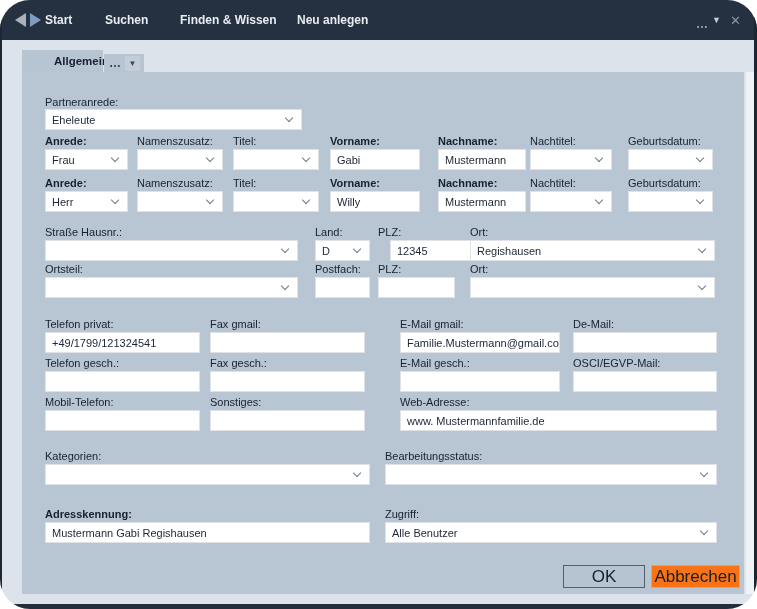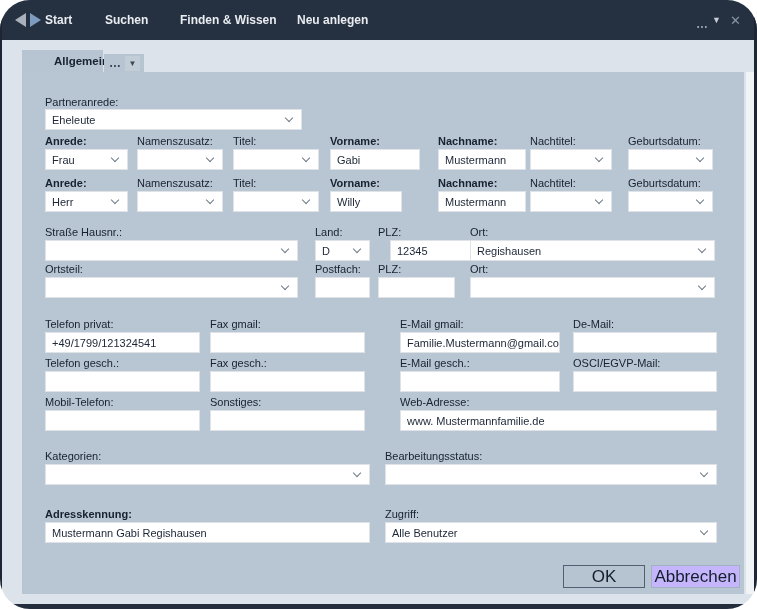--- a/index.html
+++ b/index.html
@@ -40,21 +40,21 @@
   .lbl.b{font-weight:bold;}
   .fld{position:absolute;height:21px;background:#ffffff;border:1px solid #dfe3e7;box-sizing:border-box;
     font-size:11px;color:#1c2636;display:flex;align-items:center;padding:2px 6px;white-space:nowrap;overflow:hidden;}
   .combo{padding-right:20px;}
   .chev{position:absolute;right:9px;top:50%;margin-top:-5px;width:5px;height:5px;
     border-right:1.5px solid #6e7a88;border-bottom:1.5px solid #6e7a88;transform:rotate(45deg);}
   
   .btn{position:absolute;height:23px;font-size:17px;color:#141f2d;display:flex;align-items:center;
     justify-content:center;box-sizing:border-box;cursor:default;}
   #btn-ok{left:563px;top:565px;width:82px;background:#b6c3d1;border:1px solid #505f71;}
-  #btn-cancel{left:651px;top:565px;width:89px;background:#c4b5fd;border:1px solid #a3b2c2;}
+  #btn-cancel{left:651px;top:565px;width:89px;background:#f97316;border:1px solid #a3b2c2;}
   
   .bord-l{position:absolute;left:0;top:0;width:2px;height:609px;background:#1d2632;}
   .bord-r{position:absolute;left:754px;top:0;width:3px;height:609px;background:#1d2632;}
   .bord-b{position:absolute;left:0;top:604px;width:757px;height:5px;background:#232d3b;}
 </style>
 </head>
 <body>
 
 <div id="window">
 
@@ -130,21 +130,21 @@
         <span class="chev"></span>
       </div>
     <div class="fld combo" style="left:137px;top:191px;width:86px">
       <span></span>
         <span class="chev"></span>
       </div>
     <div class="fld combo" style="left:233px;top:191px;width:86px">
       <span></span>
         <span class="chev"></span>
       </div>
-    <div class="fld" style="left:330px;top:191px;width:72px">Willy</div>
+    <div class="fld" style="left:330px;top:191px;width:90px">Willy</div>
     <div class="fld" style="left:438px;top:191px;width:88px">Mustermann</div>
     <div class="fld combo" style="left:530px;top:191px;width:82px">
       <span></span>
         <span class="chev"></span>
       </div>
     <div class="fld combo" style="left:628px;top:191px;width:85px">
       <span></span>
         <span class="chev"></span>
       </div>
   </div>

